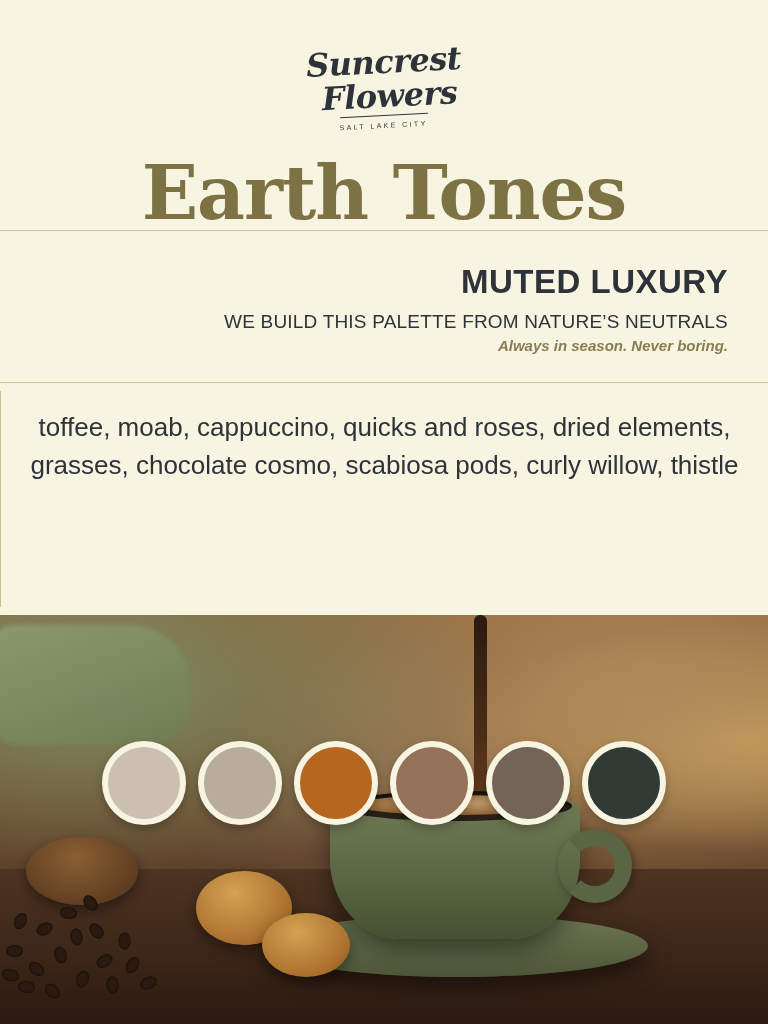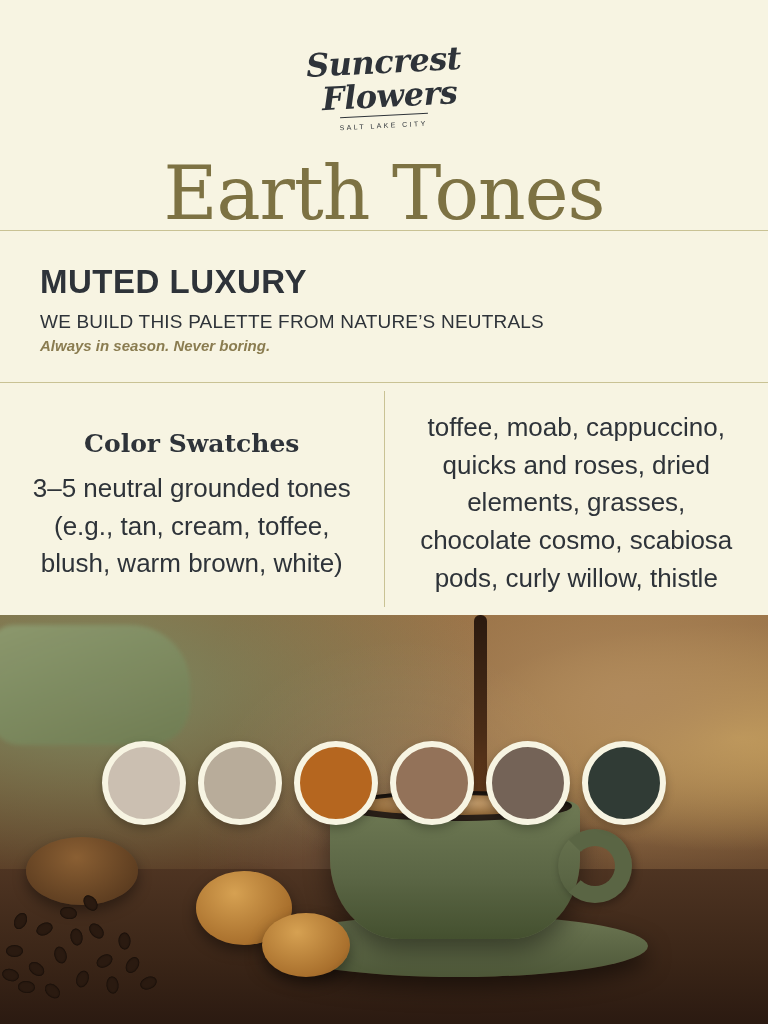--- a/index.html
+++ b/index.html
@@ -55,39 +55,39 @@
     color:#2e3339;
   }
   .logo-rule {
     width:88px; height:1px; background:#2e3339;
     margin:3px auto 0;
     transform:rotate(-3deg);
   }
 
   .title {
     font-family:"DejaVu Serif", serif;
-    font-weight:normal;
+    font-weight:bold;
     font-size:74px;
     color:#7d7243;
     text-align:center;
     margin-top:24px;
     letter-spacing:-1px;
     line-height:1;
   }
 
   .divider {
     height:1px;
     background:#c9c294;
     width:100%;
   }
 
   
   .subtitle-block {
     padding:32px 40px 28px;
-    text-align:left;
+    text-align:right;
   }
   .subtitle-main {
     font-size:33px;
     font-weight:bold;
     color:#2e3339;
     letter-spacing:0.5px;
   }
   .subtitle-sub {
     font-size:19px;
     color:#2e3339;
@@ -261,24 +261,20 @@
 
   <div class="subtitle-block">
     <div class="subtitle-main">MUTED LUXURY</div>
     <div class="subtitle-sub">WE BUILD THIS PALETTE FROM NATURE’S NEUTRALS</div>
     <div class="subtitle-note">Always in season. Never boring.</div>
   </div>
 
   <div class="divider"></div>
 
   <div class="columns">
-    <div class="col col-left">
-      <div class="col-head">Color Swatches</div>
-      <div class="col-body">3–5 neutral grounded tones (e.g., tan, cream, toffee, blush, warm brown, white)</div>
-    </div>
     <div class="col-divider"></div>
     <div class="col">
       <div class="col-body">toffee, moab, cappuccino, quicks and roses, dried elements, grasses, chocolate cosmo, scabiosa pods, curly willow, thistle</div>
     </div>
   </div>
 
   <div class="photo">
     <div class="photo-bg"></div>
     <div class="cloth"></div>
     <div class="table-surface"></div>

